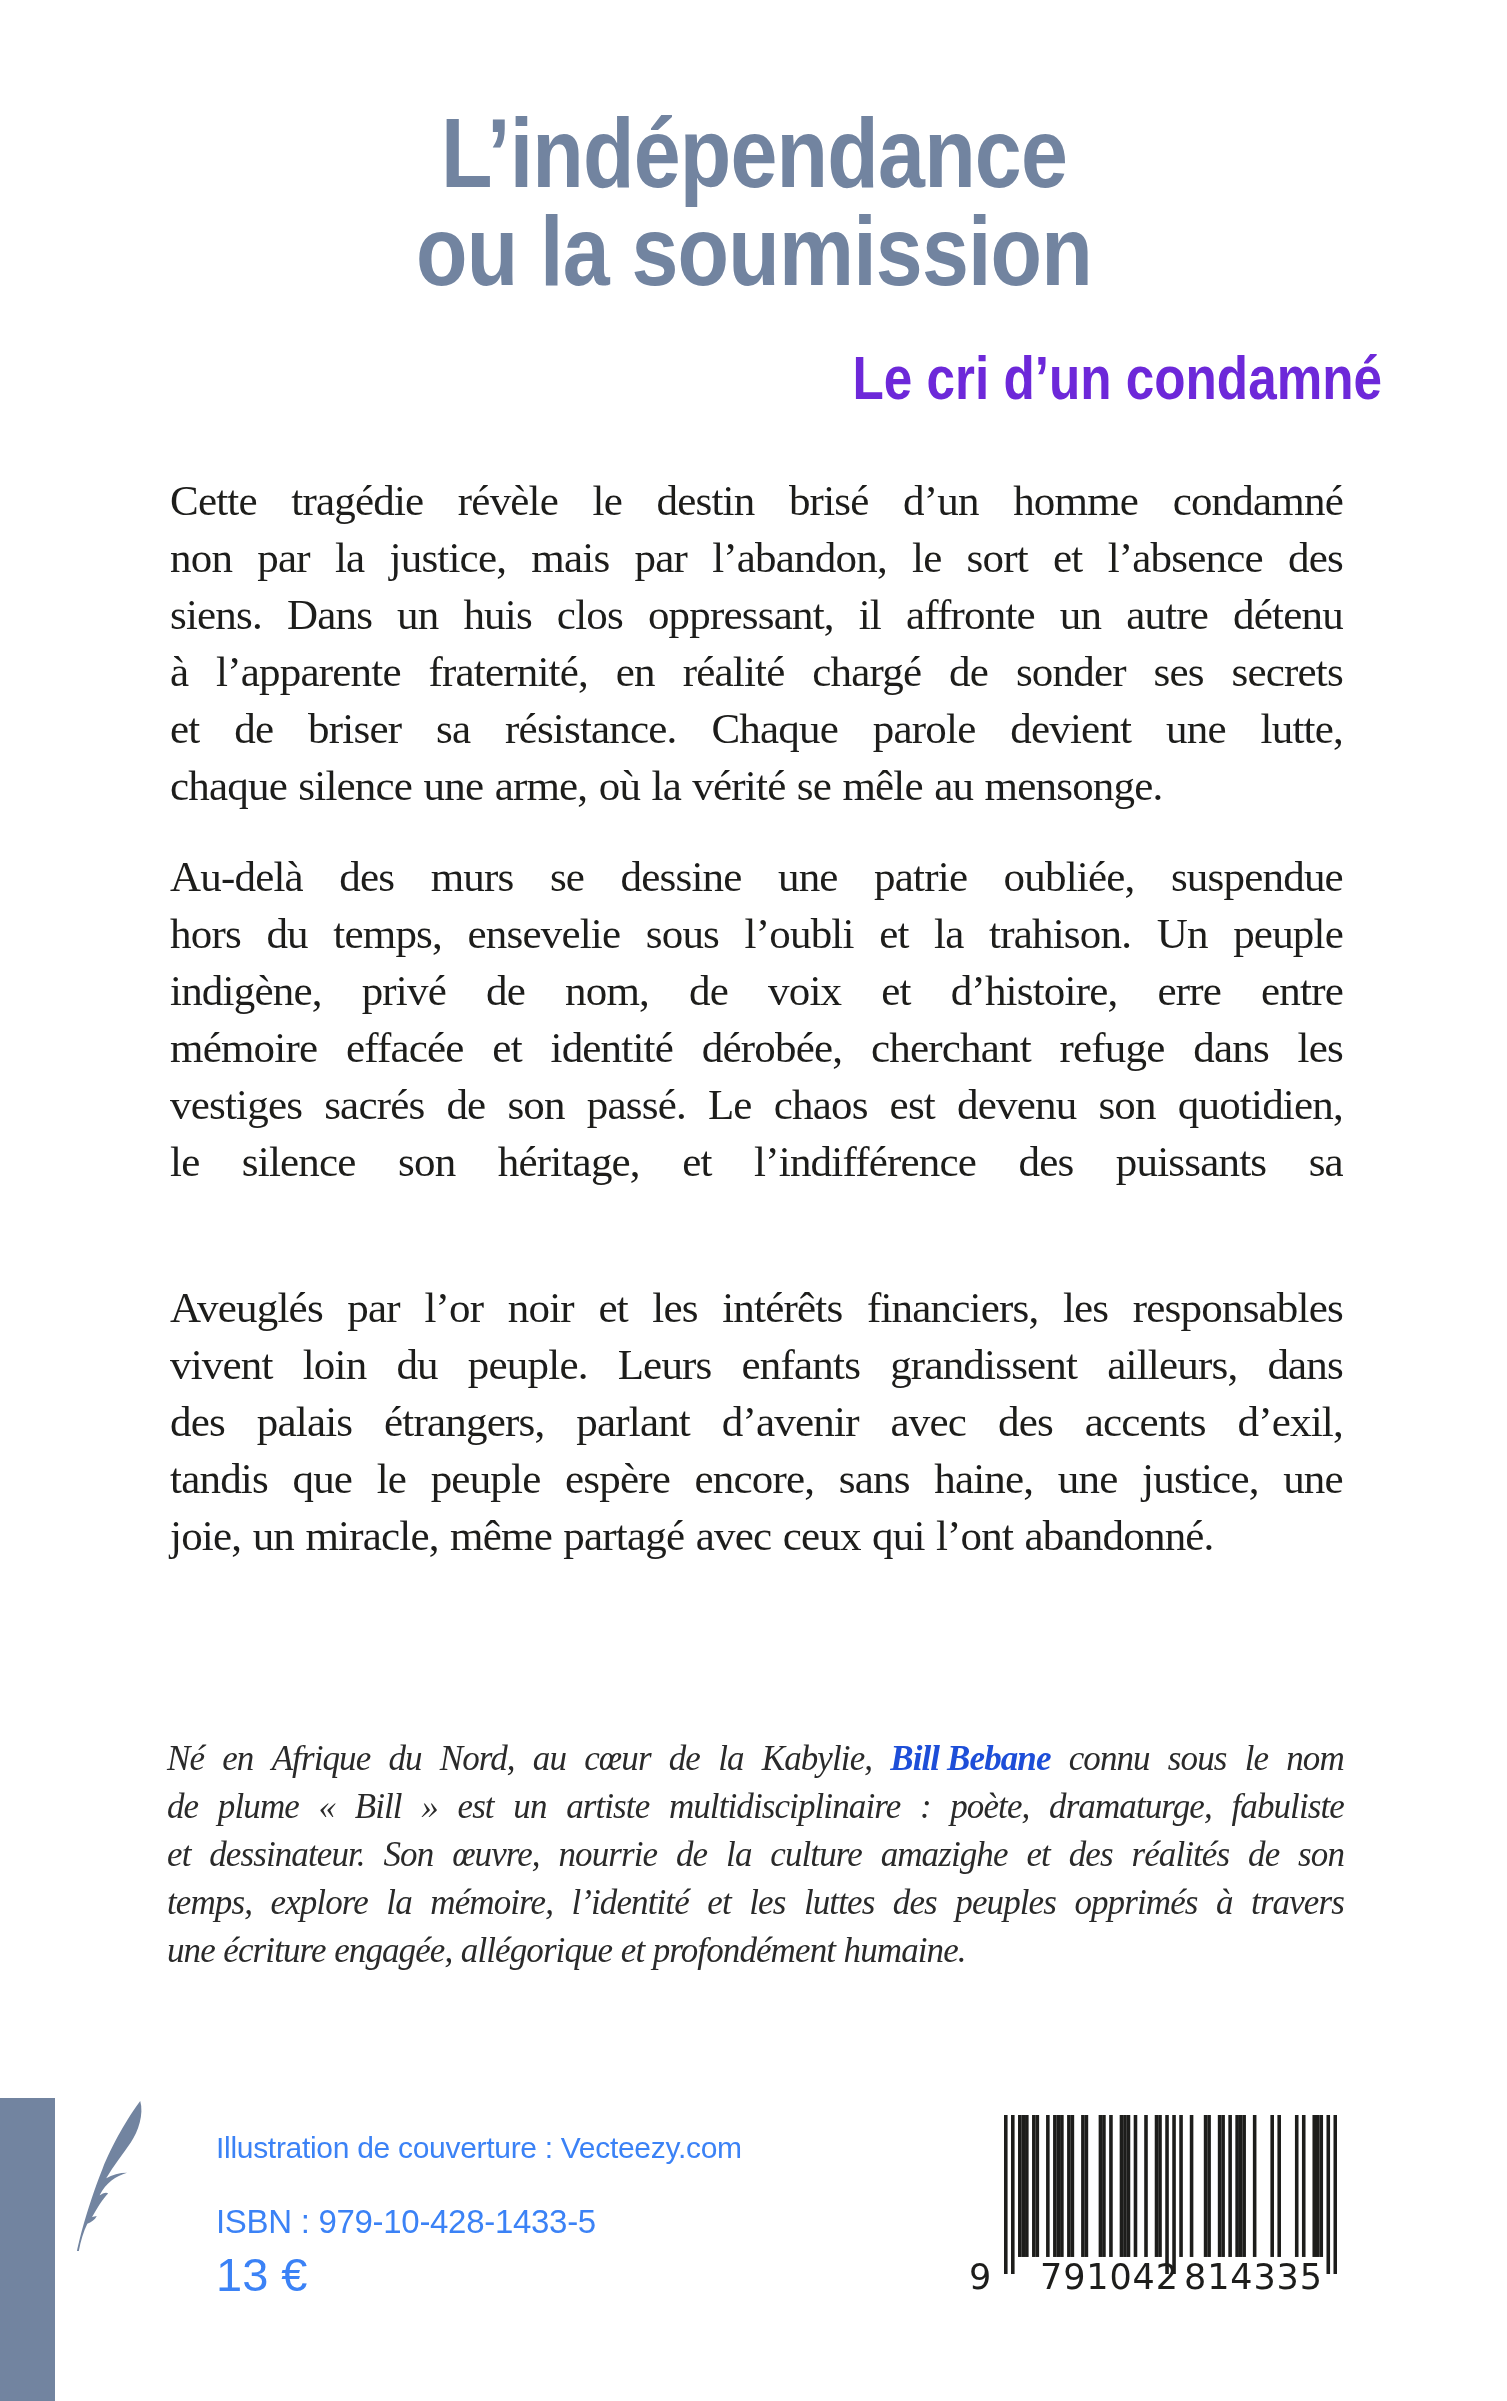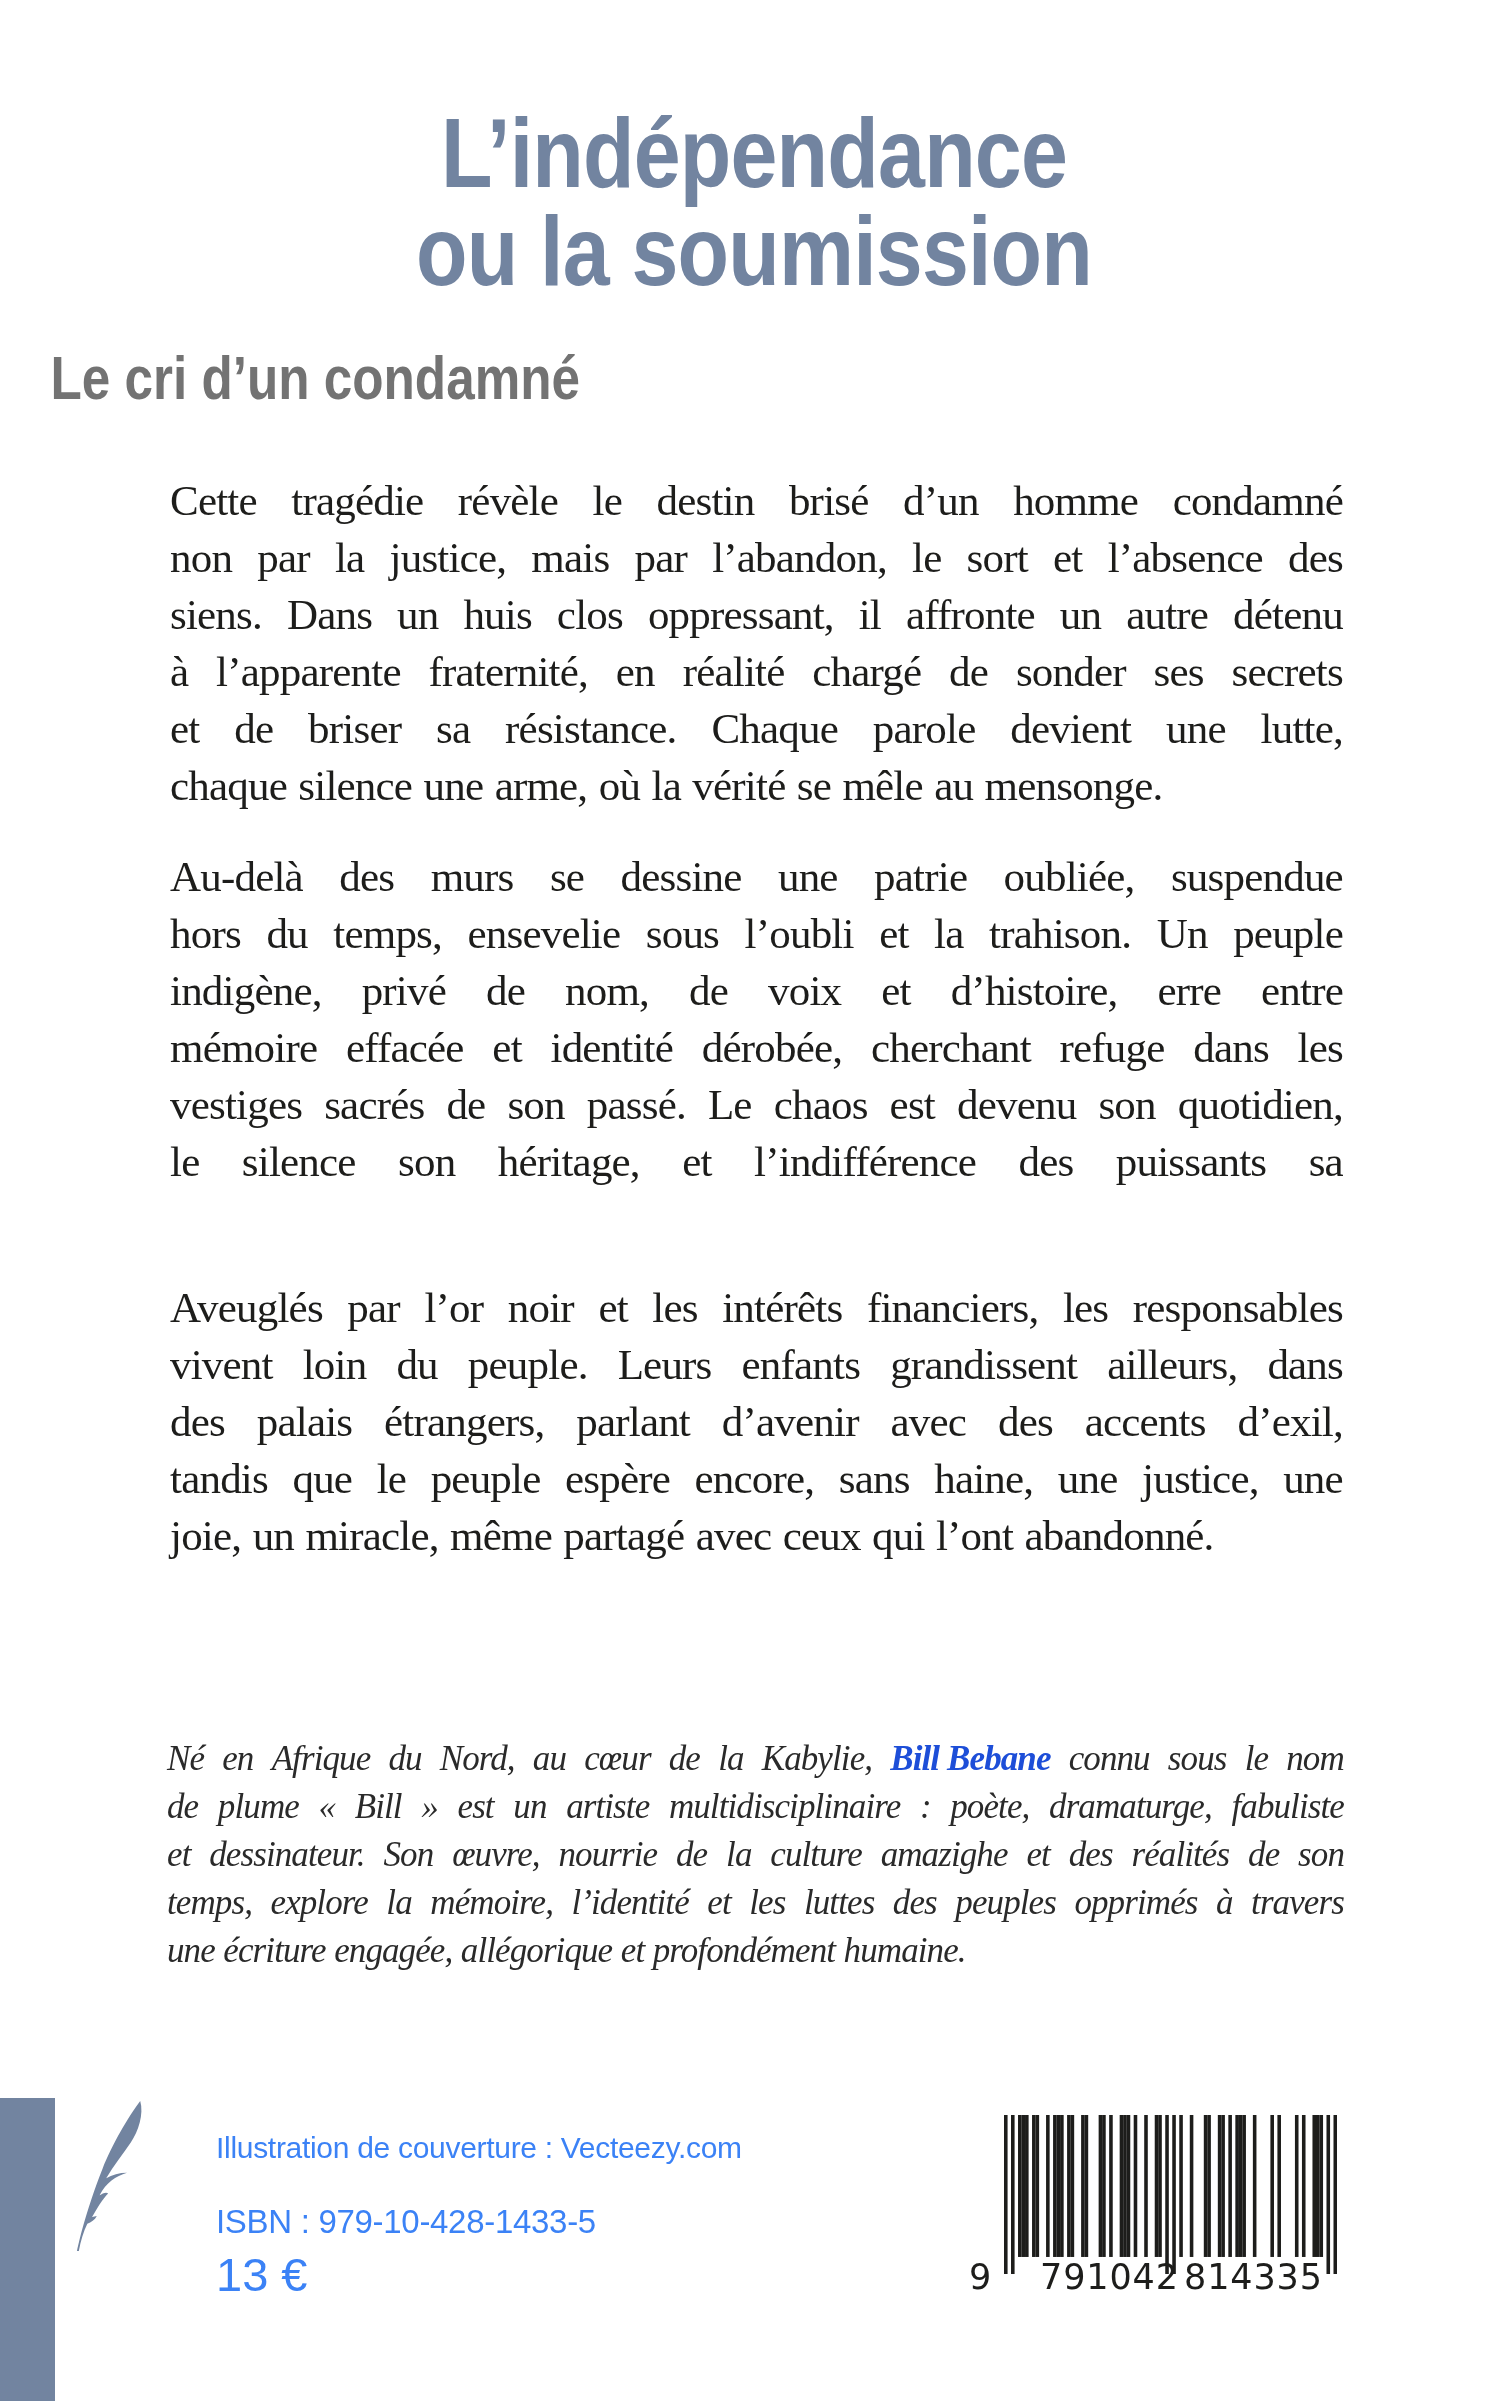--- a/index.html
+++ b/index.html
@@ -7,23 +7,23 @@
   .abs { position: absolute; }
 
   .title {
     left: 0; width: 1508px; text-align: center;
     font-family: "Liberation Sans", sans-serif; font-weight: bold;
     color: #7284a0; font-size: 98px; line-height: 98px;
     letter-spacing: -0.9px;
   }
   .title span { display: inline-block; transform: scaleX(0.86); transform-origin: center; }
   .subtitle {
-    left: 0; width: 1432px; text-align: left;
+    left: 0; width: 1432px; text-align: right;
     font-family: "Liberation Sans", sans-serif; font-weight: bold;
-    color: #737373; font-size: 61px; line-height: 66px;
+    color: #6d28d9; font-size: 61px; line-height: 66px;
   }
   .subtitle span { display: inline-block; transform: scaleX(0.84); transform-origin: center; }
 
   .para { left: 170px; width: 1173px; font-family: "Liberation Serif", serif; color: #1d1d1b; }
   .body-para .line {
     font-size: 43px; height: 57px; line-height: 57px;
     text-align: justify; text-align-last: justify; white-space: nowrap;
     display: flex; justify-content: space-between;
     letter-spacing: -0.8px;
   }

